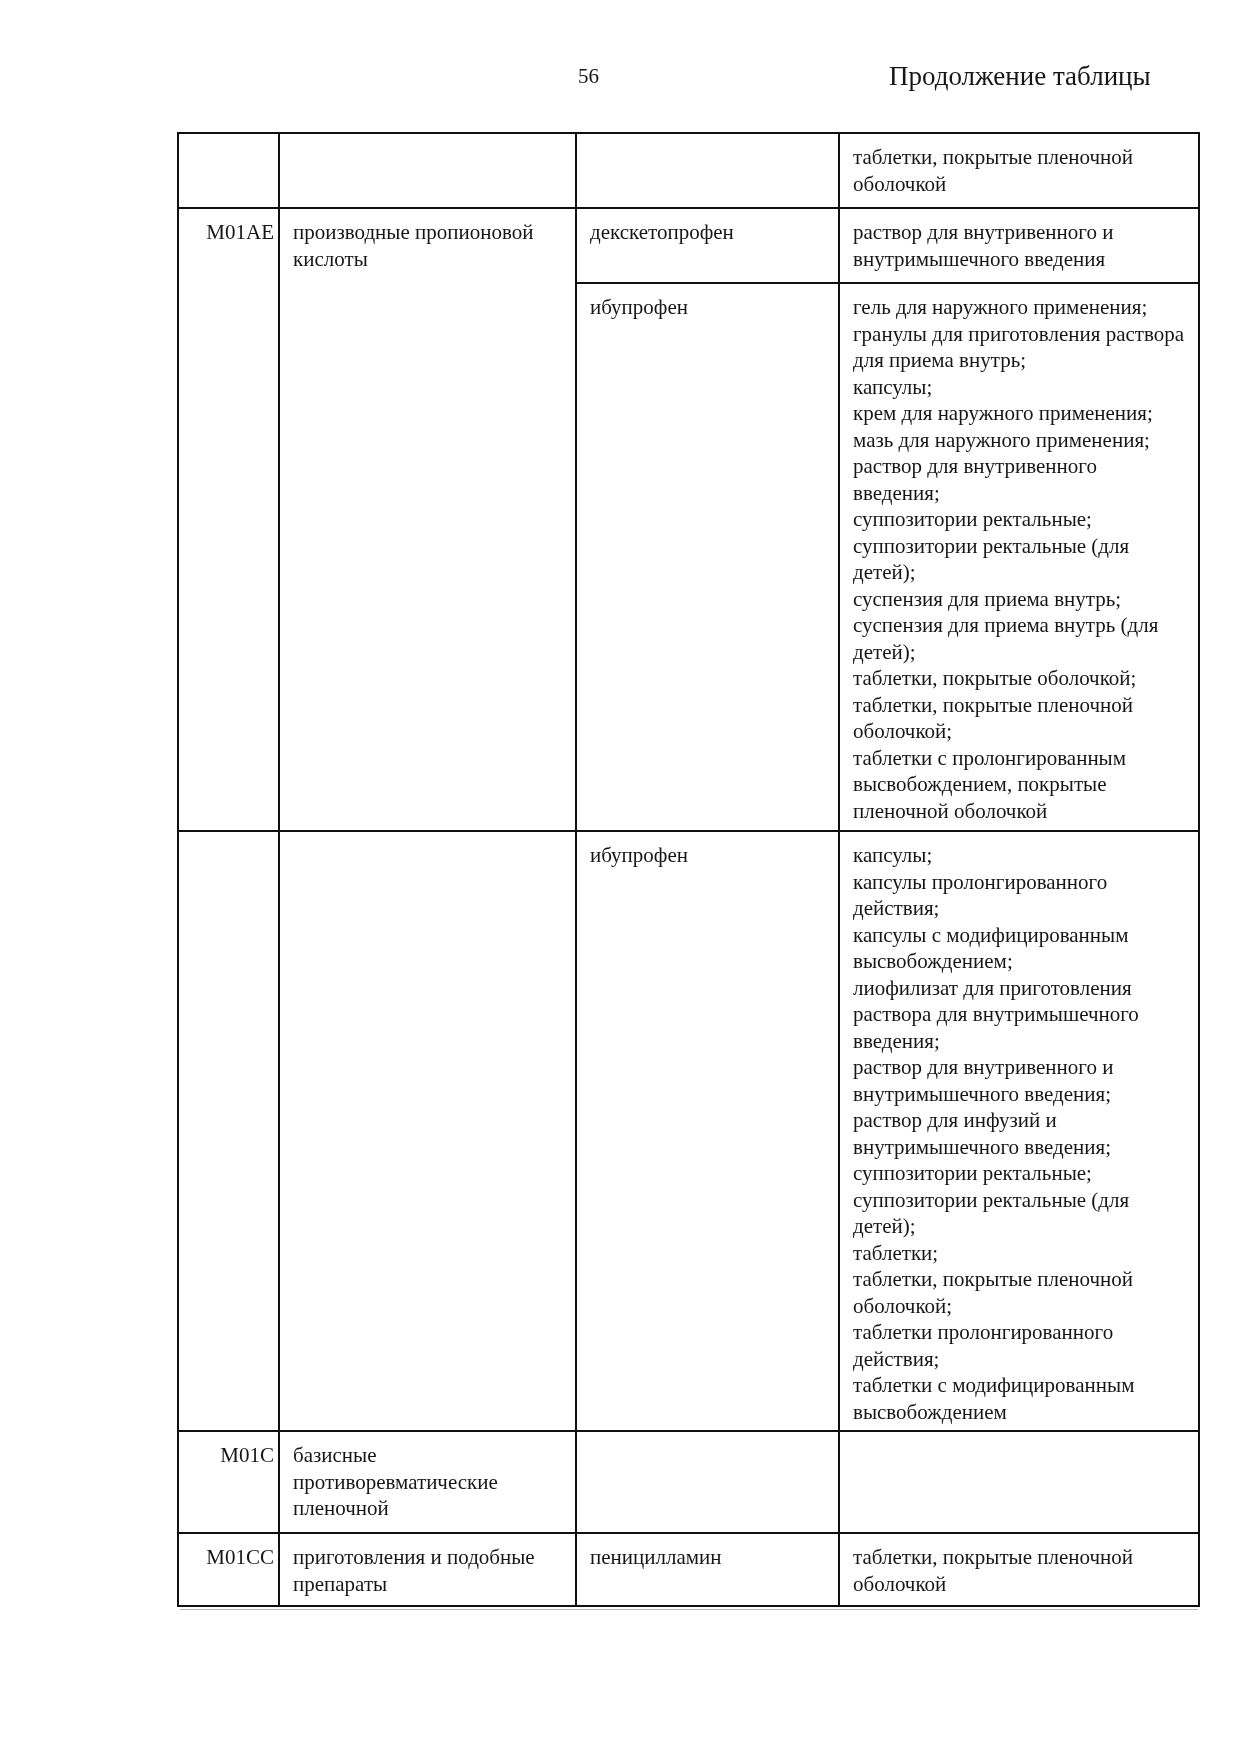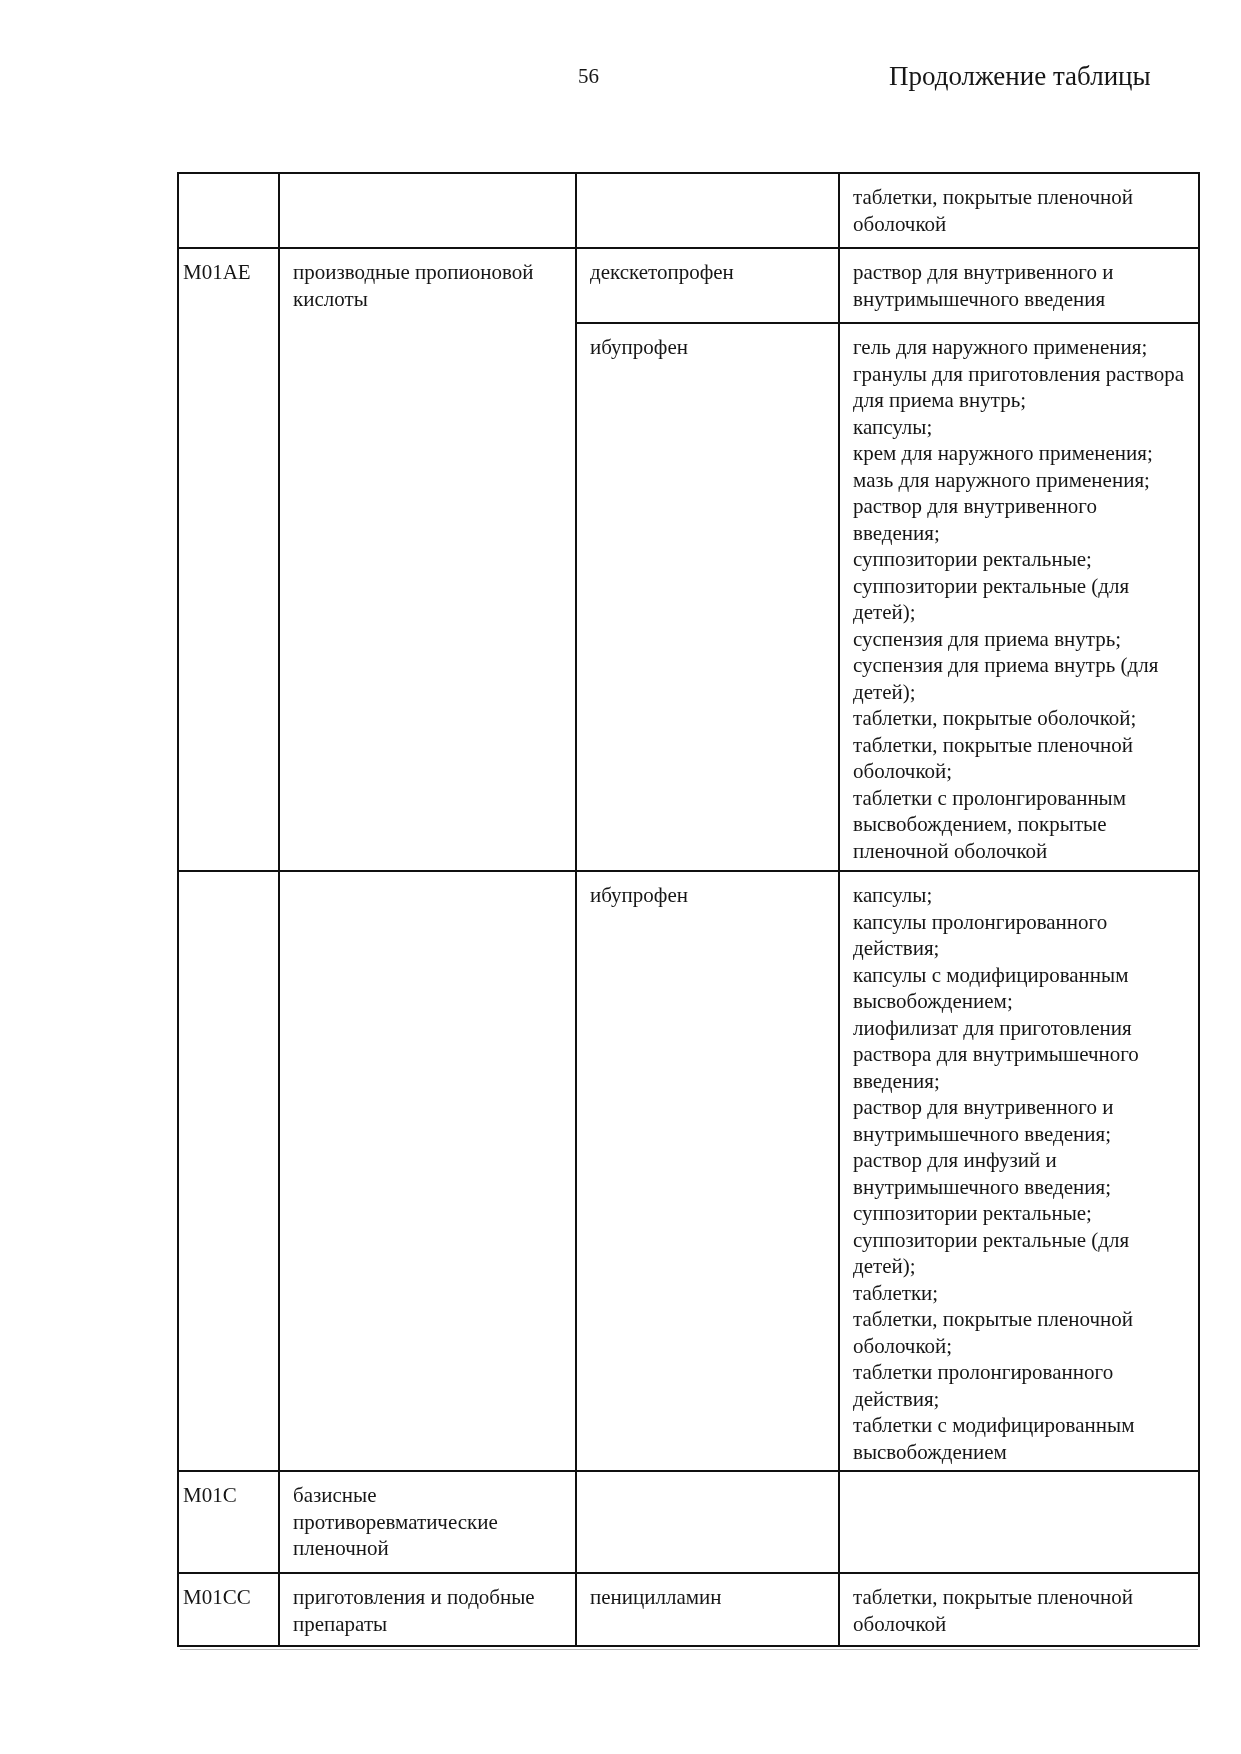--- a/index.html
+++ b/index.html
@@ -26,21 +26,20 @@
     left: 861px;
     font-size: 27px;
     line-height: 26px;
     margin-left: 28px;
   }
   .table-wrap {
     position: absolute;
     left: 177px;
     top: 132px;
     width: 1021px;
-    margin-top: 40px;
   }
   
   .table-wrap::after {
     content: "";
     display: block;
     height: 1px;
     background: #b5b5b5;
     margin-top: 2px;
     margin-left: 3px;
   }
@@ -56,21 +55,21 @@
   .drug-table td {
     border: 2px solid #101010;
     vertical-align: top;
     font-size: 21px;
     line-height: 26.5px;
     padding: 10px 10px 4px 13px;
     white-space: pre-line;
     overflow: hidden;
   }
   .drug-table td.code-cell {
-    text-align: left;
+    text-align: right;
     padding-left: 4px;
     padding-right: 4px;
   }
   tr.row-a  { height: 75px; }
   tr.row-b  { height: 75px; }
   tr.row-c  { height: 548px; }
   tr.row-d  { height: 600px; }
   tr.row-e  { height: 102px; }
   tr.row-f  { height: 73px; }
 </style>

